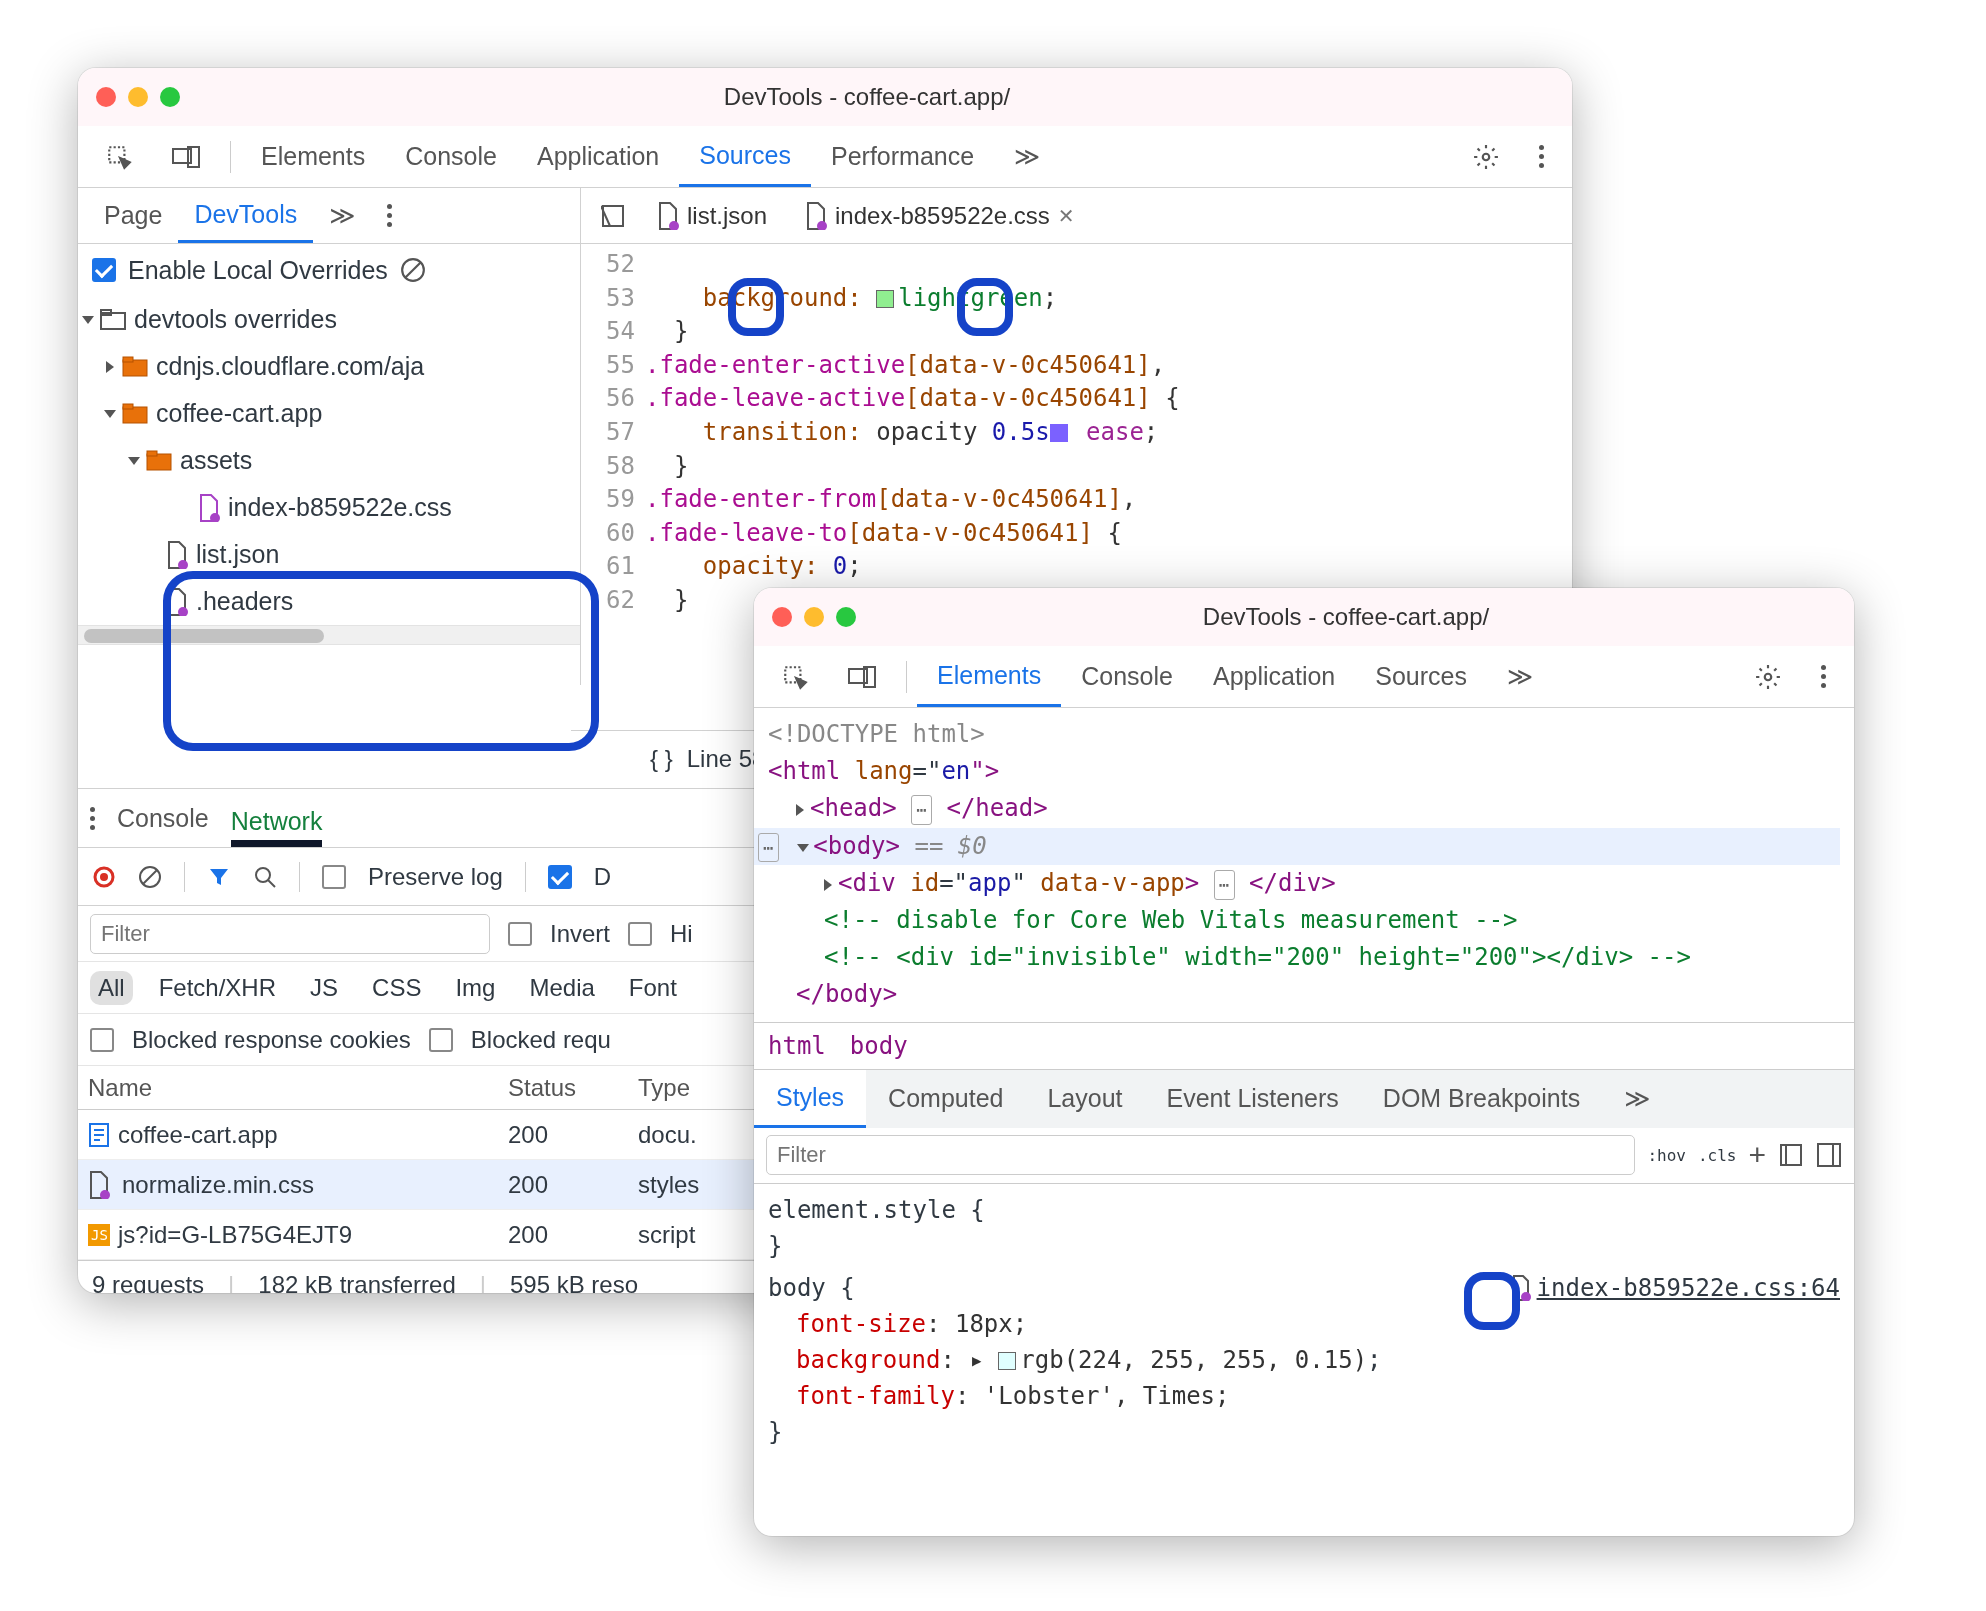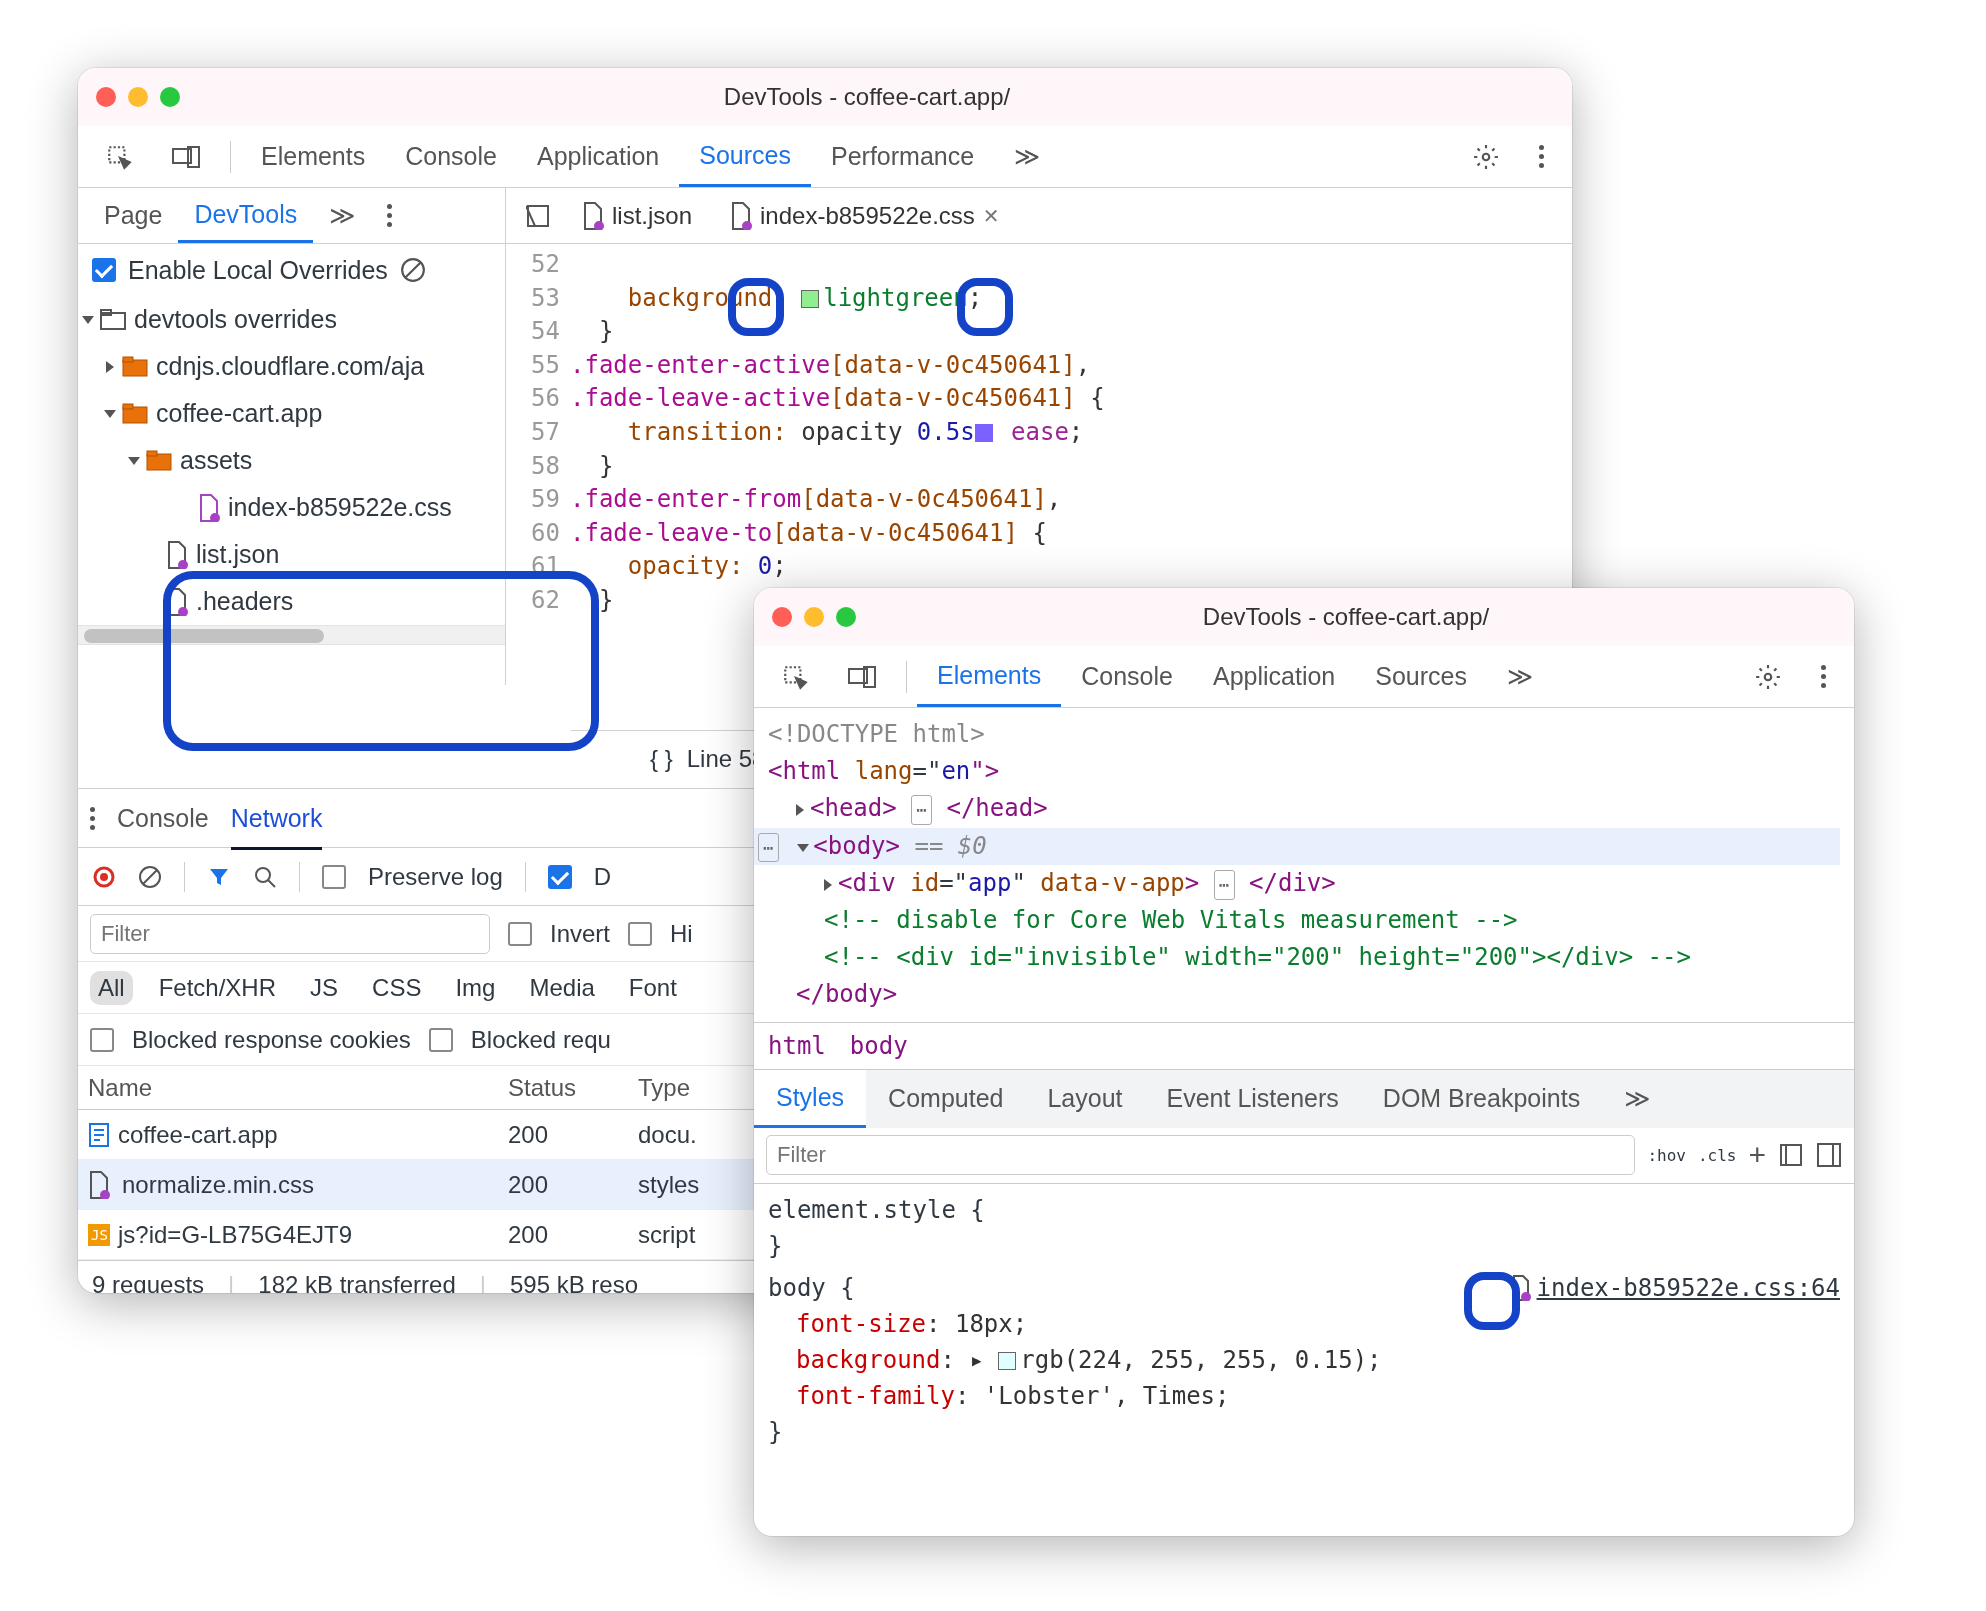--- a/index.html
+++ b/index.html
@@ -19,21 +19,21 @@
 .mainbar .sp { flex: 1; }
 svg { display: block; }
 .subbar { height: 56px; border-bottom: 1px solid #d1d1d1; display: flex; align-items: center; font-size: 25px; padding: 0 10px; }
 .subbar .seg { padding: 0 16px; color: #555; cursor: pointer; height:100%; display:flex; align-items:center; }
 .subbar .seg.active { color: #1a73e8; border-bottom: 3px solid #1a73e8; }
 .enable-row { height: 52px; display: flex; align-items: center; gap: 12px; padding: 0 14px; font-size: 25px; }
 .checkbox { width: 24px; height: 24px; border: 2px solid #1a73e8; border-radius: 3px; background: #1a73e8; position: relative; }
 .checkbox::after { content:""; position:absolute; left:5px; top:1px; width:7px; height:13px; border: solid #fff; border-width:0 3px 3px 0; transform: rotate(45deg); }
 .checkbox.empty { background:#fff; border-color:#888; } .checkbox.empty::after { display:none; }
 .pane-row { display: flex; }
-.tree-pane { width: 428px; border-right: 1px solid #d1d1d1; }
+.tree-pane { width: 503px; border-right: 1px solid #d1d1d1; }
 .tree { font-size: 25px; }
 .tree-row { display: flex; align-items: center; height: 47px; padding-left: var(--ind,10px); gap: 8px; white-space: nowrap; overflow: hidden; }
 .ga { position:absolute; left:85px; top:503px; width:436px; height:180px; border: 8px solid #1543c8; border-radius: 30px; pointer-events:none; }
 .gb { position:absolute; border: 8px solid #1543c8; border-radius: 20px; pointer-events:none; width:56px; height:58px; }
 .scrollh { height: 20px; background: #f0f0f0; position: relative; border-top:1px solid #e3e3e3; border-bottom:1px solid #e3e3e3;}
 .scrollh::after { content:""; position:absolute; left:6px; top:3px; width:240px; height:14px; background:#c2c2c2; border-radius:7px; }
 .editor-pane { flex: 1; min-width:0; }
 .tabbar { height: 56px; display: flex; align-items: center; font-size: 24px; border-bottom: 1px solid #d1d1d1; padding-left: 10px; gap: 6px; }
 .tab { display:flex; align-items:center; gap:8px; padding: 0 16px; height:100%; color:#333; }
 .tab.active { background:#fff; }
@@ -264,21 +264,21 @@
   </div>
 
   <div style="position:absolute; top:720px; left:0; right:0;">
     <div class="drawerbar">
       <div class="kebab">
           <span></span>
           <span></span>
           <span></span>
         </div>
       <span style="color:#555">Console</span>
-      <span style="color:#1d4ed8;border-bottom:3px solid #0f172a;padding-bottom:14px;margin-bottom:-18px">Network</span>
+      <span style="color:#15803d;border-bottom:7px solid #0f172a;padding-bottom:4px;margin-bottom:-18px">Network</span>
     </div>
     <div class="toolbar2">
       <svg width="24" height="24">
           <circle cx="12" cy="12" r="9" fill="none" stroke="#d93025" stroke-width="3"></circle>
           <circle cx="12" cy="12" r="4" fill="#d93025"></circle>
         </svg>
       <svg width="24" height="24" fill="none" stroke="#555" stroke-width="2">
           <circle cx="12" cy="12" r="10"></circle>
           <line x1="5" y1="19" x2="19" y2="5"></line>
         </svg>

